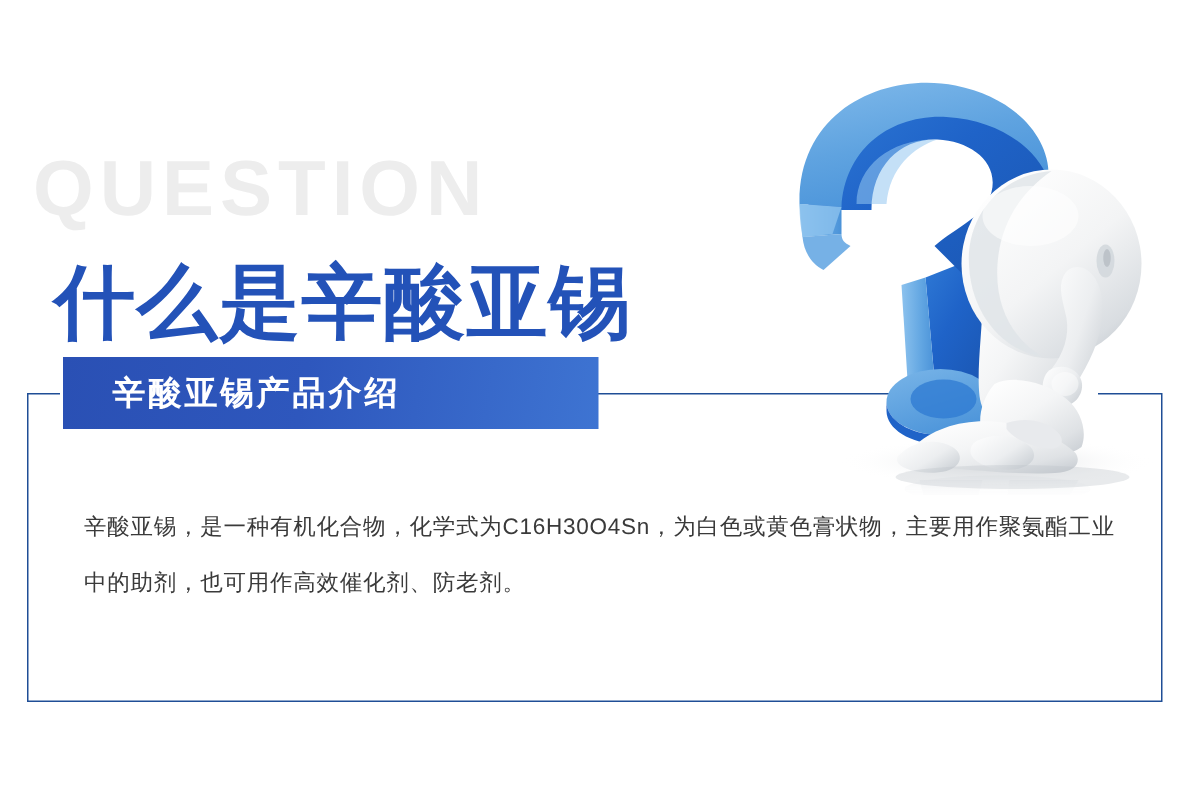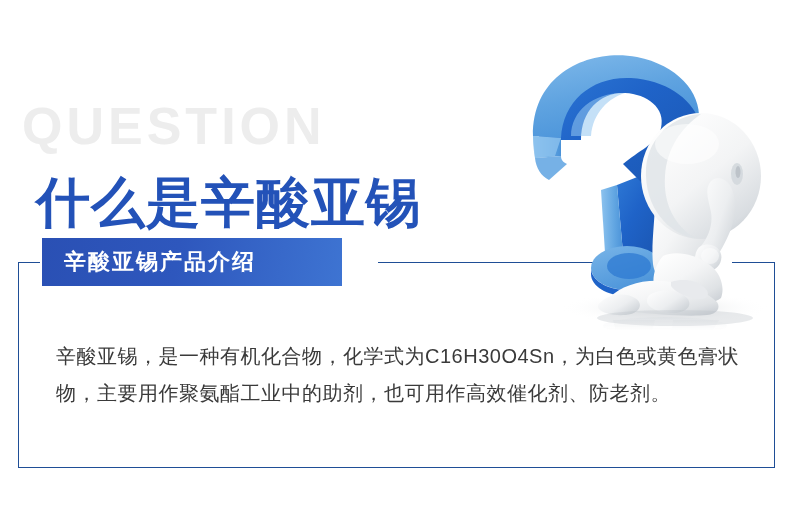--- a/index.html
+++ b/index.html
@@ -78,43 +78,44 @@
     height: 10px;
     background: #ffffff;
     z-index: 4;
   }
 
   
   .banner {
     position: absolute;
     left: 42px;
     top: 238px;
-    width: 300px;
+    width: 346px;
     height: 48px;
     background: linear-gradient(100deg, #2a50b4 0%, #2e57bd 45%, #3e74d2 100%);
     z-index: 6;
     display: flex;
     align-items: center;
+    padding-left: 11px;
   }
   .banner-text {
     color: #ffffff;
     font-size: 22px;
     font-weight: bold;
     letter-spacing: 2px;
     padding-left: 22px;
     white-space: nowrap;
   }
 
   
   .body-copy {
     position: absolute;
     left: 56px;
     top: 318px;
     width: 690px;
-    font-size: 20px;
+    font-size: 15px;
     line-height: 37px;
     color: #3a3a3a;
     letter-spacing: 0.5px;
     z-index: 5;
   }
 
   
   .illustration {
     position: absolute;
     left: 505px;

